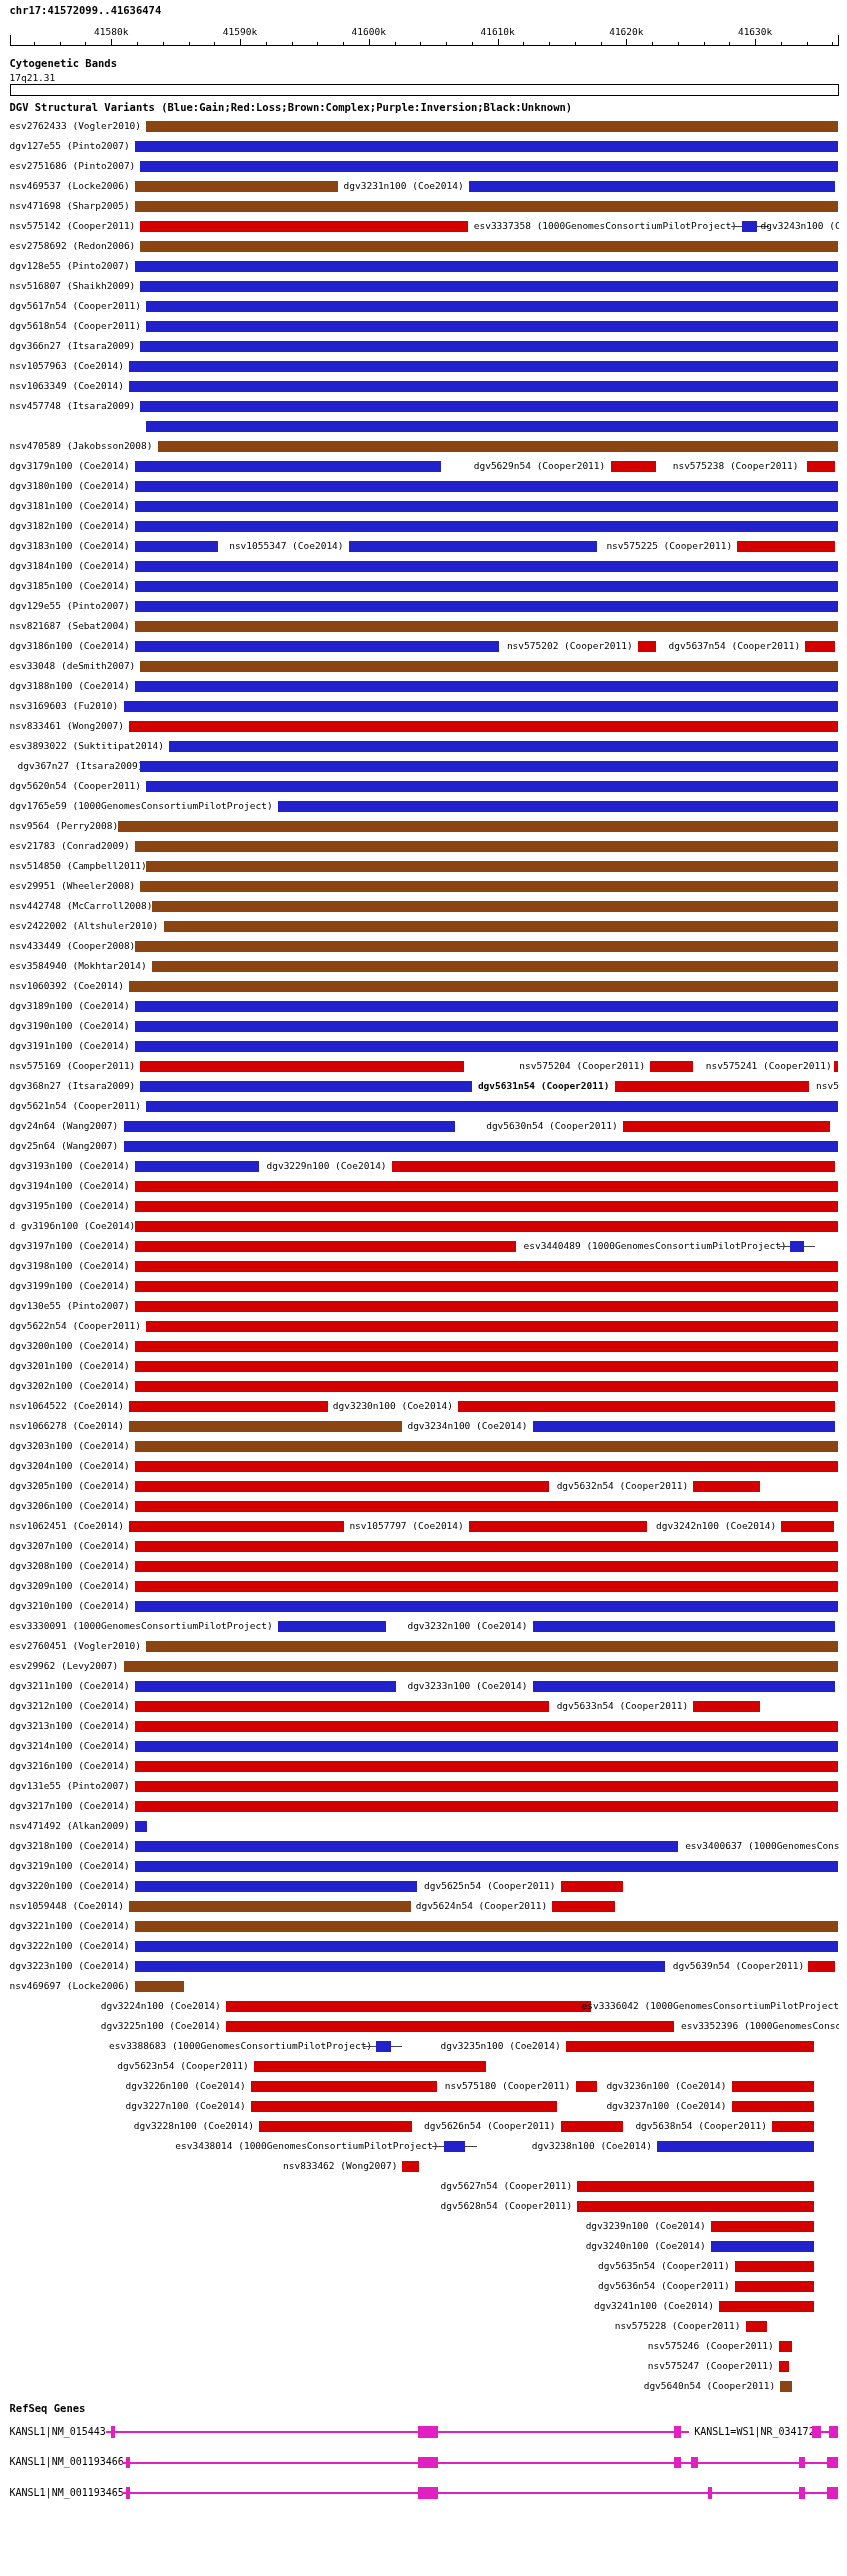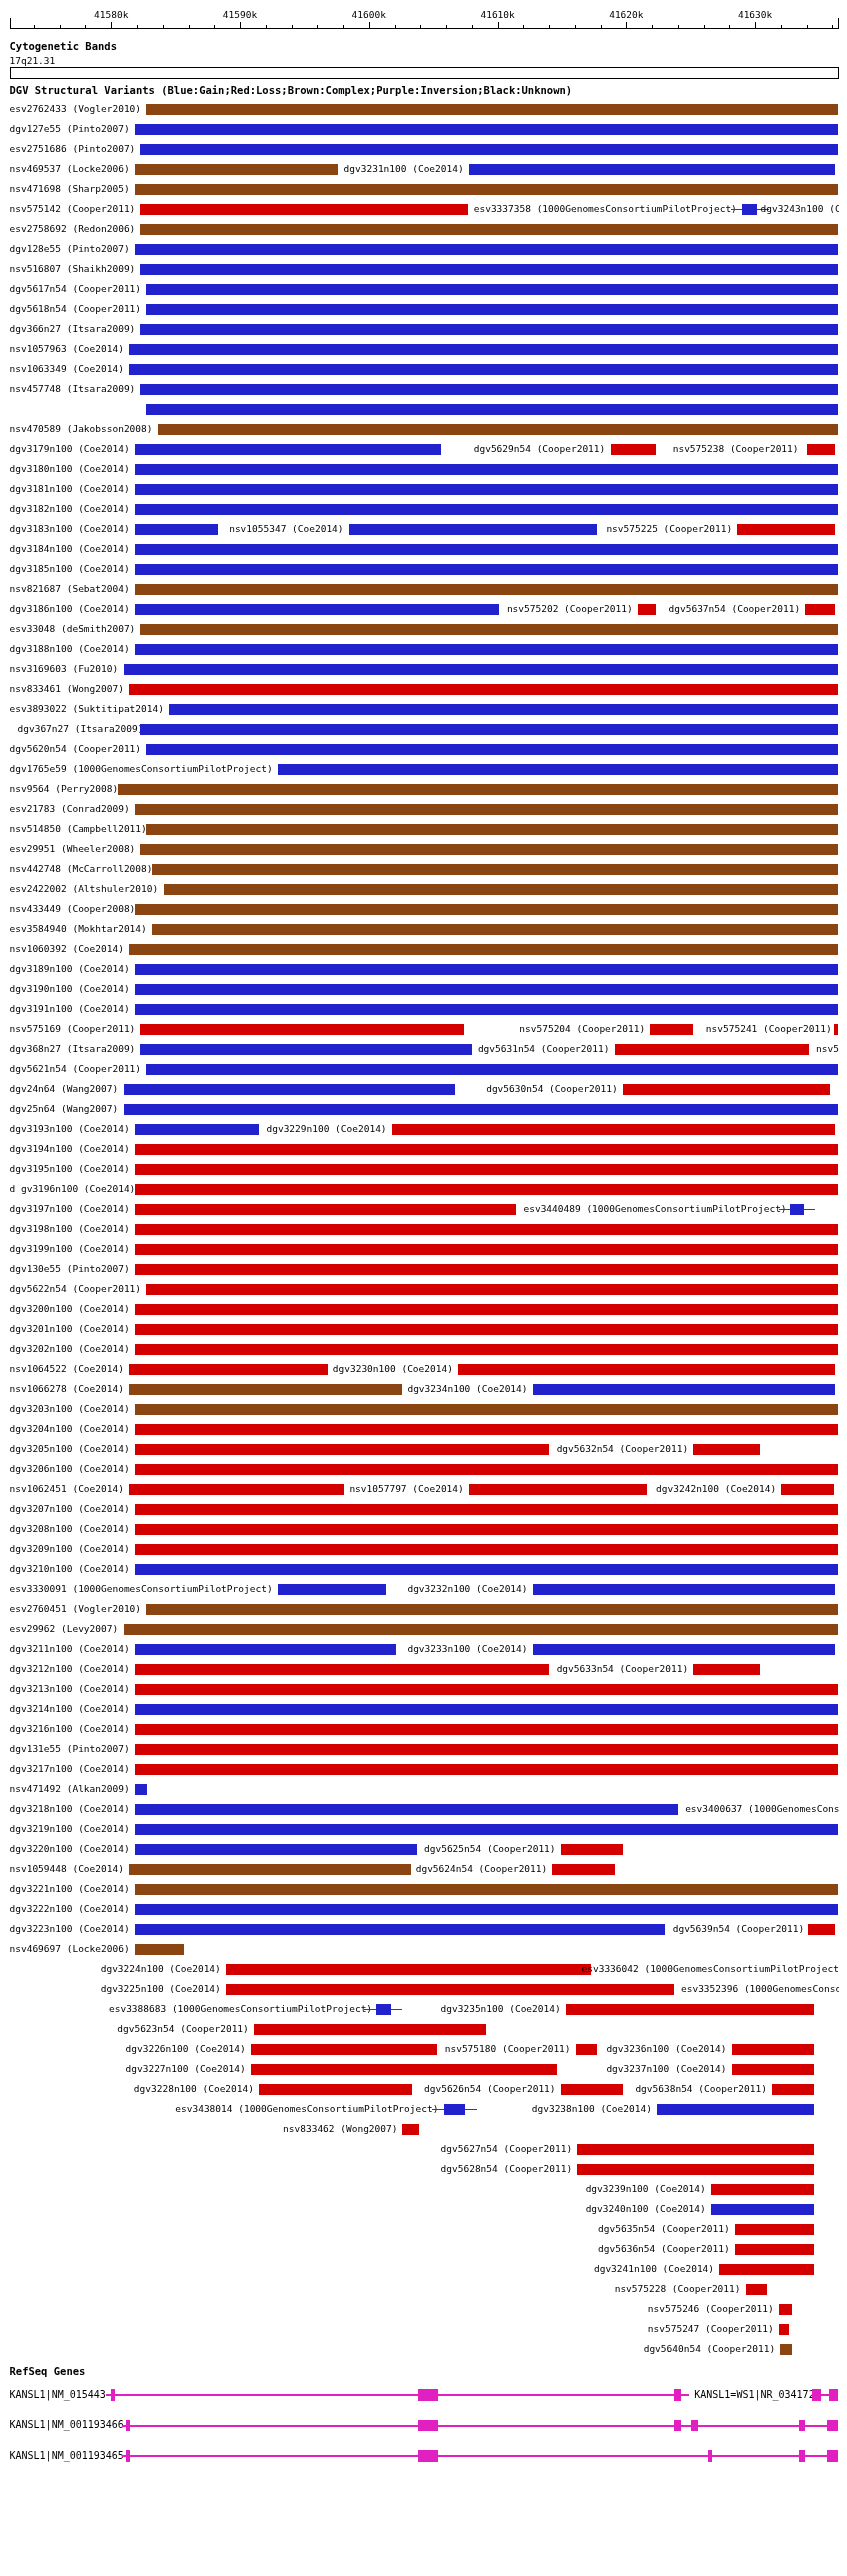--- a/index.html
+++ b/index.html
@@ -25,20 +25,21 @@
   .grow{position:relative;height:30.5px;overflow:hidden;}
   .glabel{position:absolute;top:8.6px;font-size:10px;white-space:pre;}
   .gline{position:absolute;top:14.3px;height:1.9px;}
   .gexon{position:absolute;top:9.5px;height:11.4px;}
 </style>
 </head>
 <body>
 
 <div class="page">
 
+  <div class="region">chr17:41572099..41636474</div>
 
   <div class="ruler">
     <div class="ruler-base"></div>
   <div class="tick minor" style="left: 2.95301%;"></div>
       <div class="tick minor" style="left: 6.05981%;"></div>
       <div class="tick minor" style="left: 9.1666%;"></div>
       <div class="tick major" style="left: 12.2734%;"></div>
       <div class="tick minor" style="left: 15.3802%;"></div>
       <div class="tick minor" style="left: 18.487%;"></div>
       <div class="tick minor" style="left: 21.5938%;"></div>
@@ -188,20 +189,24 @@
       </div>
       <div class="vrow">
         <span class="flabel" style="left: 0%;">dgv3184n100 (Coe2014)</span>
         <div class="fbar" style="left: 15.1%; width: 84.9%; background: rgb(34, 34, 204);"></div>
       </div>
       <div class="vrow">
         <span class="flabel" style="left: 0%;">dgv3185n100 (Coe2014)</span>
         <div class="fbar" style="left: 15.1%; width: 84.9%; background: rgb(34, 34, 204);"></div>
       </div>
       <div class="vrow">
+        <span class="flabel" style="left: 0%;">dgv129e55 (Pinto2007)</span>
+        <div class="fbar" style="left: 15.1%; width: 84.9%; background: rgb(34, 34, 204);"></div>
+      </div>
+      <div class="vrow">
         <span class="flabel" style="left: 0%;">nsv821687 (Sebat2004)</span>
         <div class="fbar" style="left: 15.1%; width: 84.9%; background: rgb(139, 69, 19);"></div>
       </div>
       <div class="vrow">
         <span class="flabel" style="left: 0%;">dgv3186n100 (Coe2014)</span>
         <div class="fbar" style="left: 15.1%; width: 44%; background: rgb(34, 34, 204);"></div>
         <span class="flabel" style="left: 60%;">nsv575202 (Cooper2011)</span>
         <div class="fbar" style="left: 75.8%; width: 2.2%; background: rgb(212, 0, 0);"></div>
         <span class="flabel" style="left: 79.5%;">dgv5637n54 (Cooper2011)</span>
         <div class="fbar" style="left: 96%; width: 3.6%; background: rgb(212, 0, 0);"></div>
@@ -290,21 +295,21 @@
         <span class="flabel" style="left: 0%;">nsv575169 (Cooper2011)</span>
         <div class="fbar" style="left: 15.8%; width: 39%; background: rgb(212, 0, 0);"></div>
         <span class="flabel" style="left: 61.5%;">nsv575204 (Cooper2011)</span>
         <div class="fbar" style="left: 77.3%; width: 5.2%; background: rgb(212, 0, 0);"></div>
         <span class="flabel" style="left: 84%;">nsv575241 (Cooper2011)</span>
         <div class="fbar" style="left: 99.4%; width: 0.6%; background: rgb(212, 0, 0);"></div>
       </div>
       <div class="vrow">
         <span class="flabel" style="left: 0%;">dgv368n27 (Itsara2009)</span>
         <div class="fbar" style="left: 15.8%; width: 40%; background: rgb(34, 34, 204);"></div>
-        <span class="flabel" style="left: 56.5%;">dgv5631n54 (Cooper2011)</span>
+        <span class="flabel" style="left: 56.5%; font-weight: bold;">dgv5631n54 (Cooper2011)</span>
         <div class="fbar" style="left: 73%; width: 23.5%; background: rgb(212, 0, 0);"></div>
         <span class="flabel" style="left: 97.3%;">nsv57</span>
       </div>
       <div class="vrow">
         <span class="flabel" style="left: 0%;">dgv5621n54 (Cooper2011)</span>
         <div class="fbar" style="left: 16.5%; width: 83.5%; background: rgb(34, 34, 204);"></div>
       </div>
       <div class="vrow">
         <span class="flabel" style="left: 0%;">dgv24n64 (Wang2007)</span>
         <div class="fbar" style="left: 13.8%; width: 40%; background: rgb(34, 34, 204);"></div>

